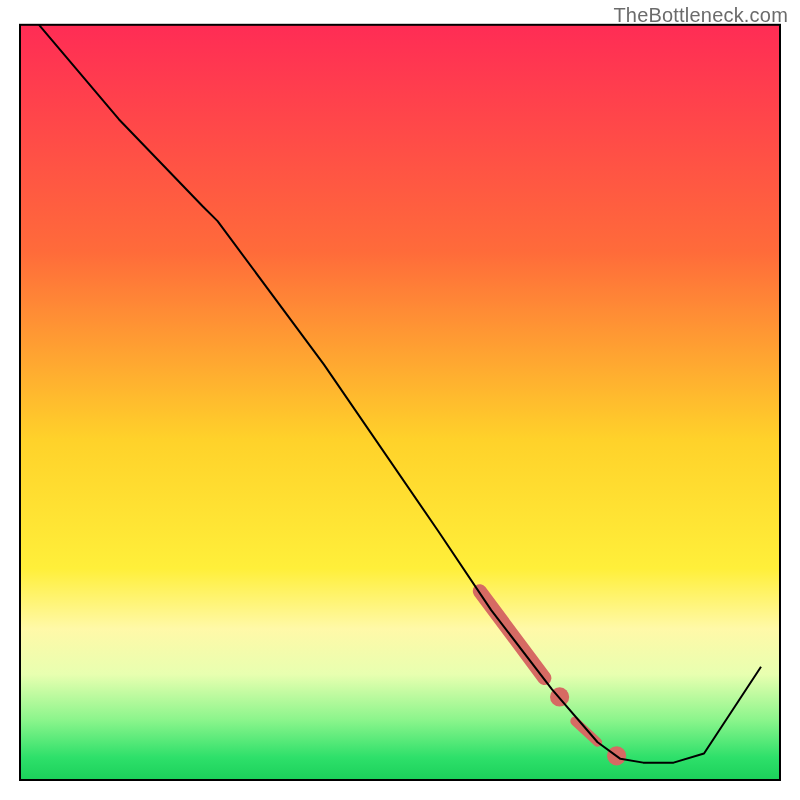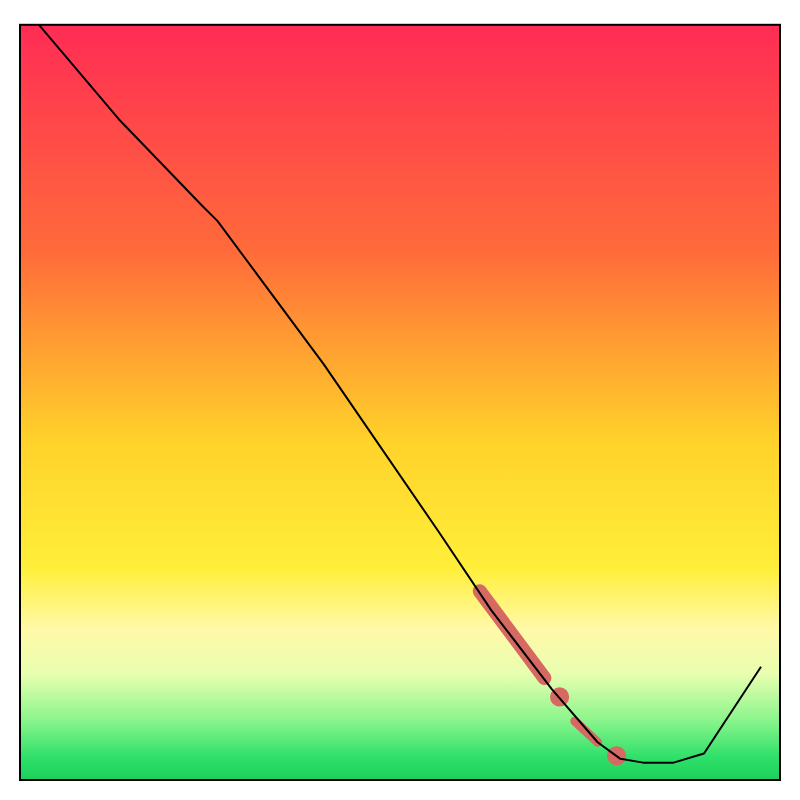--- a/index.html
+++ b/index.html
@@ -58,13 +58,14 @@
         <path d="M479.8 591.2 L544.4 678.048" stroke="#d66a63" stroke-width="14" stroke-linecap="round" fill="none"></path>
         <path d="M574.8 721.0944 L597.6 742.24" stroke="#d66a63" stroke-width="9" stroke-linecap="round" fill="none"></path>
         <circle cx="559.6" cy="696.928" r="9.6" fill="#d66a63"></circle>
         <circle cx="616.6" cy="755.8336" r="9.6" fill="#d66a63"></circle>
         <path d="M39 24.799999999999955 L118.8 119.19999999999993 L202.4 206.048 L217.6 221.15199999999993 L324 364.63999999999993 L438.00000000000006 530.784 L491.2 610.0799999999999 L552 689.376 L597.6 742.24 L620.4 758.8544 L643.1999999999999 762.6304 L673.6 762.6304 L704 753.568 L761 666.72" stroke="#000000" stroke-width="2" fill="none" stroke-linejoin="round"></path>
       </g>
 
     <rect id="frame-rect" fill="none" stroke="#000000" stroke-width="2" x="20" y="24.8" width="760" height="755.2"></rect>
   </svg>
 
+  <div class="watermark">TheBottleneck.com</div>
 </div>
 
 </body></html>

